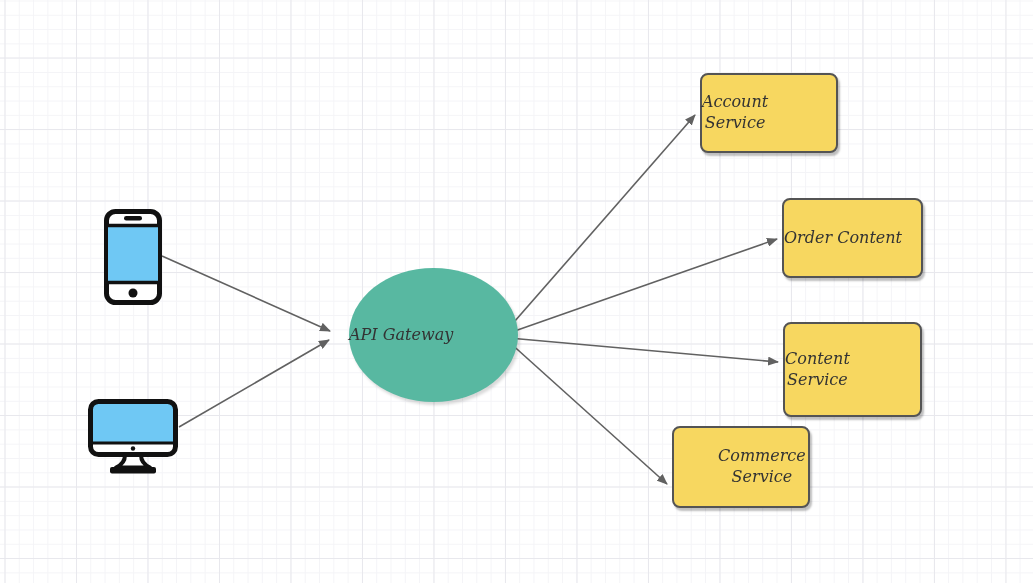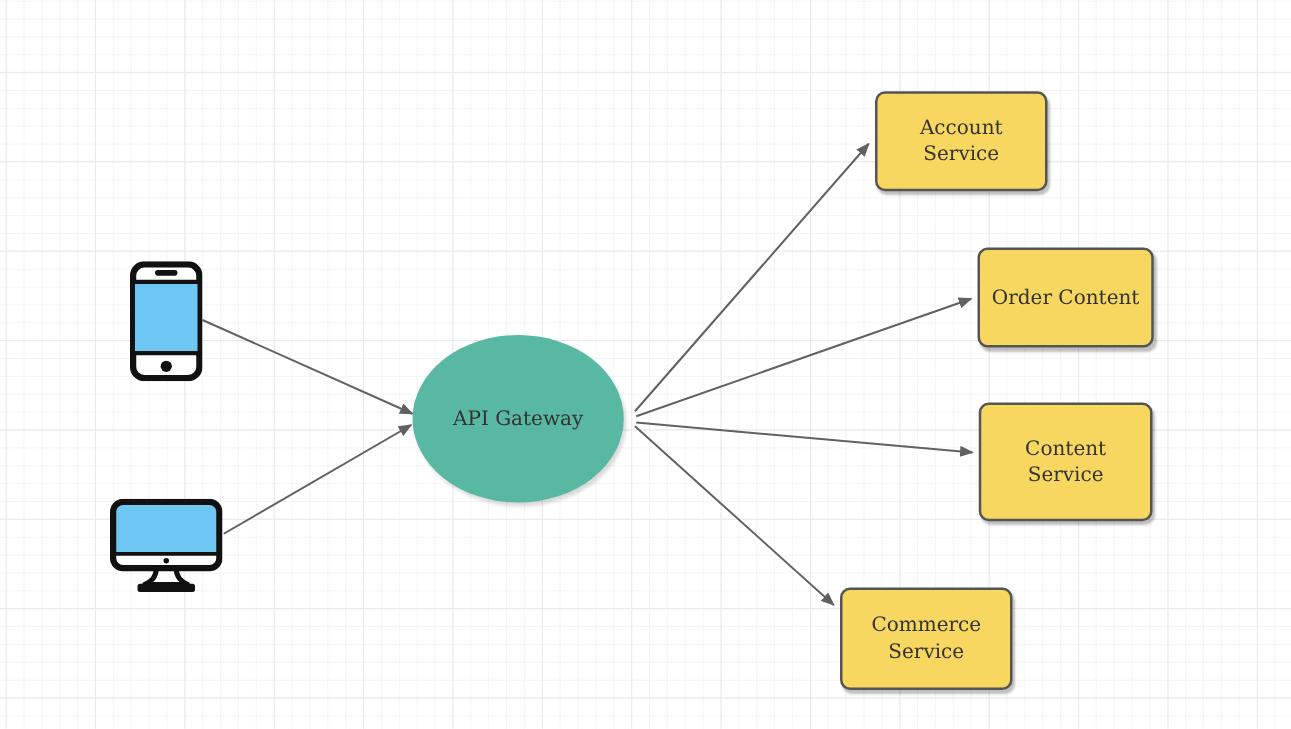--- a/index.html
+++ b/index.html
@@ -21,46 +21,47 @@
 
   .edges-layer {
     position: absolute; left: 0; top: 0;
     width: 1033px; height: 583px;
     pointer-events: none;
   }
   .edges-layer line { pointer-events: stroke; cursor: pointer; }
 
   .node {
     position: absolute;
-    display: flex; align-items: center; justify-content: center;
+    display: flex; align-items: center; justify-content: flex-start;
     text-align: center;
     color: #333333;
     font-size: 16px;
     line-height: 1.3;
     cursor: pointer;
+    font-style: italic;
   }
   .node .label { white-space: pre-line; }
 
   .ellipse {
-    left: 330px; top: 268px; width: 169px; height: 134px;
+    left: 349px; top: 268px; width: 169px; height: 134px;
     background: #58B8A1;
     border-radius: 50%;
     box-shadow: 2px 3px 3px rgba(0,0,0,0.15);
   }
 
   .service-box {
     background: #F7D760;
     border: 2px solid #545454;
     border-radius: 8px;
     box-shadow: 2px 3px 2px rgba(0,0,0,0.25);
   }
   .box-account  { left: 700px; top:  73px; width: 138px; height: 80px; }
   .box-order    { left: 782px; top: 198px; width: 141px; height: 80px; }
   .box-content  { left: 783px; top: 322px; width: 139px; height: 95px; }
-  .box-commerce { left: 672px; top: 470px; width: 138px; height: 82px; }
+  .box-commerce { left: 672px; top: 426px; width: 138px; height: 82px; padding-left: 44px; }
 
   .device {
     position: absolute;
     cursor: pointer;
   }
   .device-mobile  { left: 104px; top: 209px; width: 58px;  height: 96px; }
   .device-desktop { left:  88px; top: 399px; width: 90px;  height: 76px; }
 </style>
 </head>
 <body>

